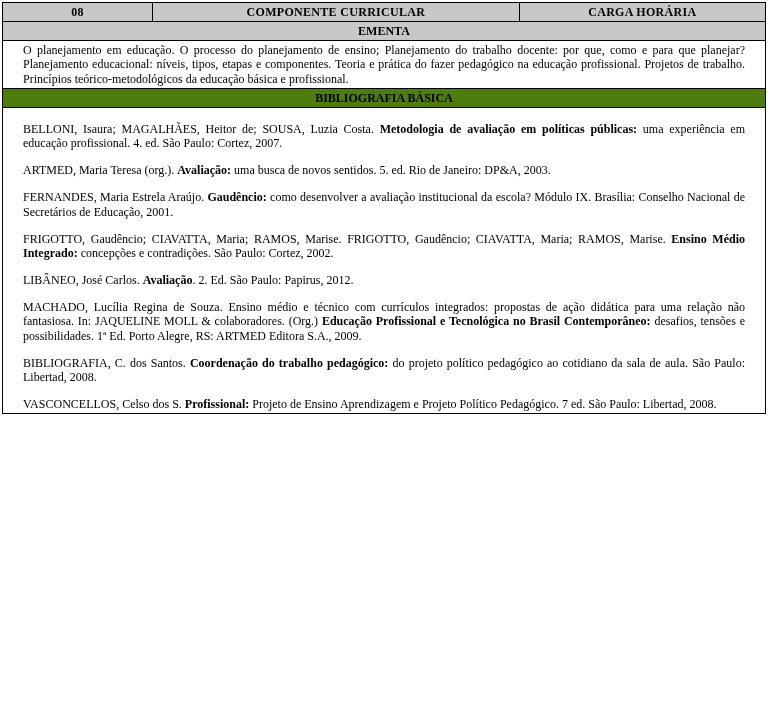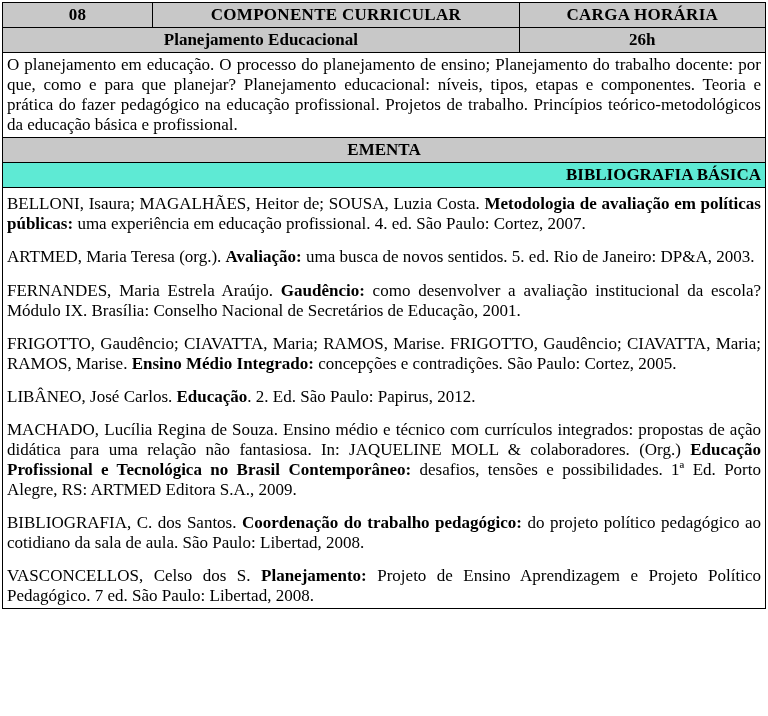--- a/index.html
+++ b/index.html
@@ -20,22 +20,22 @@
   }
   table.doc {
     border-collapse: collapse;
     width: 764px;
     margin: 2px 2px 0 2px;
     table-layout: fixed;
   }
   table.doc td {
     border: 1px solid #000000;
     vertical-align: top;
-    padding: 2px 4px;
-    font-size: 17px;
+    padding: 2px 20px;
+    font-size: 12px;
     line-height: 1.18;
   }
   td.hdr {
     background: #c8c8c8;
     text-align: center;
     font-weight: bold;
     font-variant: small-caps;
     letter-spacing: 0.3px;
     padding: 3px 4px;
     font-size: 15px;
@@ -49,40 +49,40 @@
   }
   td.section-title {
     background: #c8c8c8;
     text-align: center;
     font-weight: bold;
     font-variant: small-caps;
     padding: 3px 4px;
     font-size: 15px;
   }
   td.section-title-left {
-    background: #5eead4;
-    text-align: right;
+    background: #4d7c0f;
+    text-align: center;
     font-weight: bold;
     padding: 3px 6px;
     font-size: 14.5px;
   }
   td.body-text {
     text-align: justify;
     padding: 4px 6px 6px 6px;
     font-size: 15px;
     line-height: 1.26;
   }
   td.biblio {
     text-align: justify;
     padding: 5px 6px 6px 6px;
     font-size: 15px;
     line-height: 1.27;
   }
   .ref {
-    margin: 4px 0 13px 0;
+    margin: 12px 0 13px 0;
     text-align: justify;
   }
   .ref:last-child {
     margin-bottom: 0;
   }
   .b { font-weight: bold; }
   .col-code { width: 150px; }
   .col-comp { width: 366px; }
   .col-carga { width: 246px; }
 </style>
@@ -96,39 +96,35 @@
       <col class="col-comp">
       <col class="col-carga">
     </colgroup>
     <tbody>
       <tr>
         <td class="hdr">08</td>
         <td class="hdr">COMPONENTE CURRICULAR</td>
         <td class="hdr">CARGA HORÁRIA</td>
       </tr>
       <tr>
-        <td class="sub" colspan="2">Planejamento Educacional</td>
-        <td class="sub">26h</td>
+        <td class="section-title" colspan="3">EMENTA</td>
       </tr>
       <tr>
         <td class="body-text" colspan="3">O planejamento em educação. O processo do planejamento de ensino; Planejamento do trabalho docente: por que, como e para que planejar? Planejamento educacional: níveis, tipos, etapas e componentes. Teoria e prática do fazer pedagógico na educação profissional. Projetos de trabalho. Princípios teórico-metodológicos da educação básica e profissional.</td>
-      </tr>
-      <tr>
-        <td class="section-title" colspan="3">EMENTA</td>
       </tr>
       <tr>
         <td class="section-title-left" colspan="3">BIBLIOGRAFIA BÁSICA</td>
       </tr>
       <tr>
         <td class="biblio" colspan="3" id="biblio-list">
             <p class="ref"><span>BELLONI, Isaura; MAGALHÃES, Heitor de; SOUSA, Luzia Costa. </span><span class="b">Metodologia de avaliação em políticas públicas:</span><span> uma experiência em educação profissional. 4. ed. São Paulo: Cortez, 2007.</span></p>
             <p class="ref"><span>ARTMED, Maria Teresa (org.). </span><span class="b">Avaliação:</span><span> uma busca de novos sentidos. 5. ed. Rio de Janeiro: DP&amp;A, 2003.</span></p>
             <p class="ref"><span>FERNANDES, Maria Estrela Araújo. </span><span class="b">Gaudêncio:</span><span> como desenvolver a avaliação institucional da escola? Módulo IX. Brasília: Conselho Nacional de Secretários de Educação, 2001.</span></p>
-            <p class="ref"><span>FRIGOTTO, Gaudêncio; CIAVATTA, Maria; RAMOS, Marise. FRIGOTTO, Gaudêncio; CIAVATTA, Maria; RAMOS, Marise.</span><span class="b"> Ensino Médio Integrado:</span><span> concepções e contradições. São Paulo: Cortez, 2005.</span></p>
-            <p class="ref"><span>LIBÂNEO, José Carlos. </span><span class="b">Educação</span><span>. 2. Ed. São Paulo: Papirus, 2012.</span></p>
+            <p class="ref"><span>FRIGOTTO, Gaudêncio; CIAVATTA, Maria; RAMOS, Marise. FRIGOTTO, Gaudêncio; CIAVATTA, Maria; RAMOS, Marise.</span><span class="b"> Ensino Médio Integrado:</span><span> concepções e contradições. São Paulo: Cortez, 2002.</span></p>
+            <p class="ref"><span>LIBÂNEO, José Carlos. </span><span class="b">Avaliação</span><span>. 2. Ed. São Paulo: Papirus, 2012.</span></p>
             <p class="ref"><span>MACHADO, Lucília Regina de Souza. Ensino médio e técnico com currículos integrados: propostas de ação didática para uma relação não fantasiosa. In: JAQUELINE MOLL &amp; colaboradores. (Org.) </span><span class="b">Educação Profissional e Tecnológica no Brasil Contemporâneo:</span><span> desafios, tensões e possibilidades. 1ª Ed. Porto Alegre, RS: ARTMED Editora S.A., 2009.</span></p>
             <p class="ref"><span>BIBLIOGRAFIA, C. dos Santos. </span><span class="b">Coordenação do trabalho pedagógico:</span><span> do projeto político pedagógico ao cotidiano da sala de aula. São Paulo: Libertad, 2008.</span></p>
-            <p class="ref"><span>VASCONCELLOS, Celso dos S. </span><span class="b">Planejamento:</span><span> Projeto de Ensino Aprendizagem e Projeto Político Pedagógico. 7 ed. São Paulo: Libertad, 2008.</span></p>
+            <p class="ref"><span>VASCONCELLOS, Celso dos S. </span><span class="b">Profissional:</span><span> Projeto de Ensino Aprendizagem e Projeto Político Pedagógico. 7 ed. São Paulo: Libertad, 2008.</span></p>
           </td>
       </tr>
     </tbody>
   </table>
 </div>
 
 </body></html>

